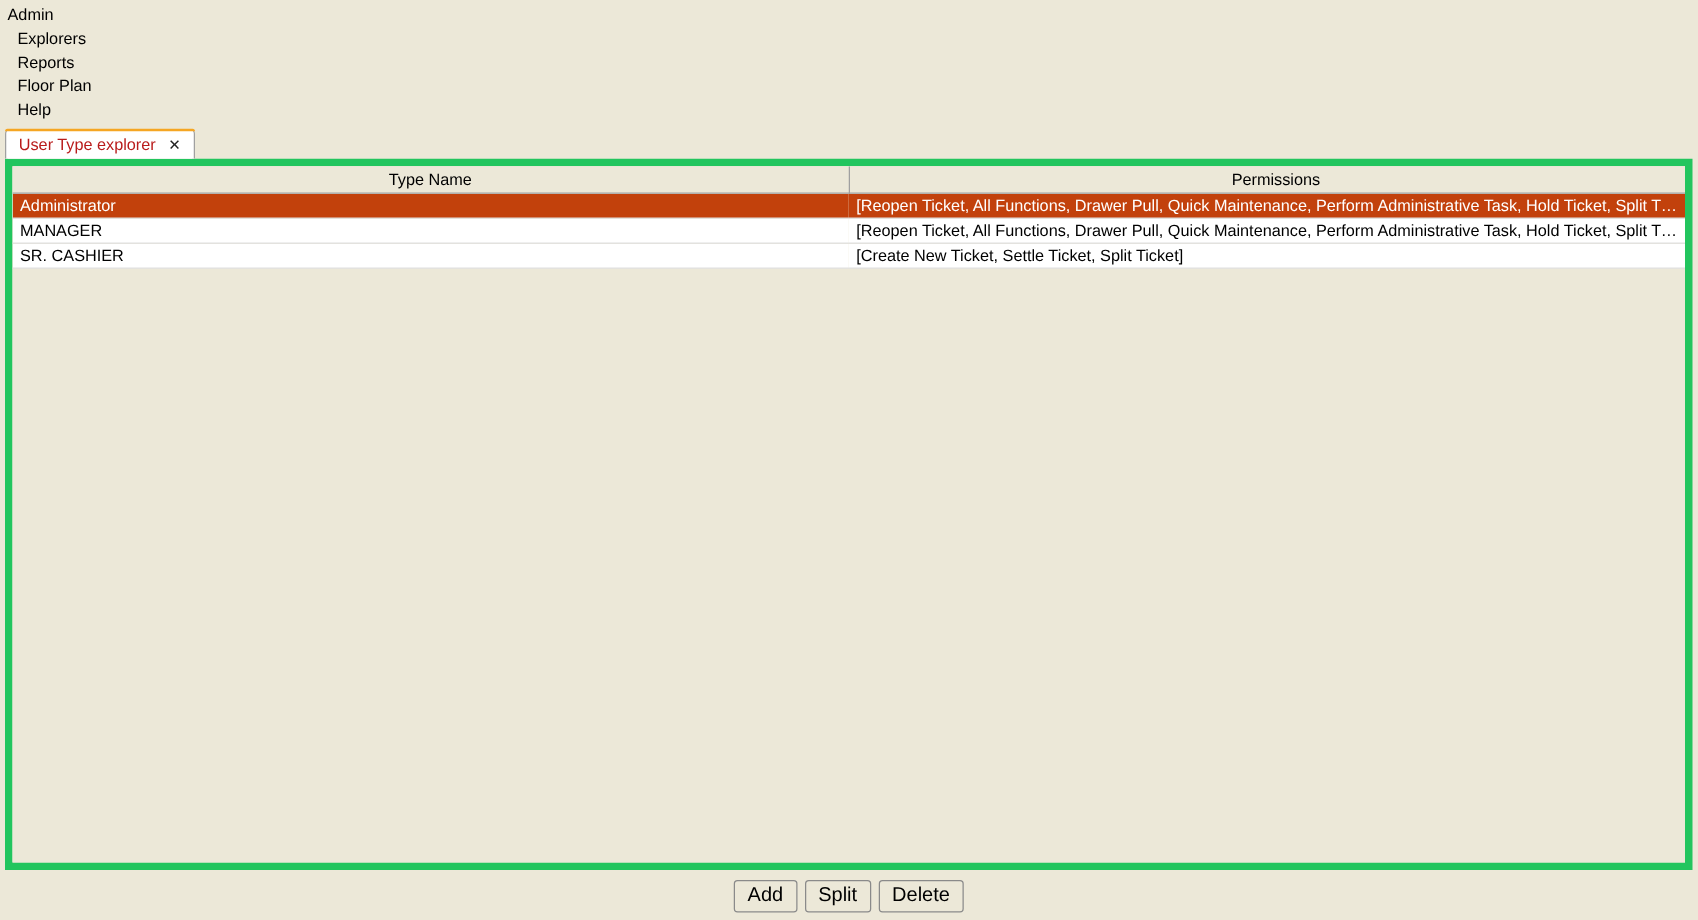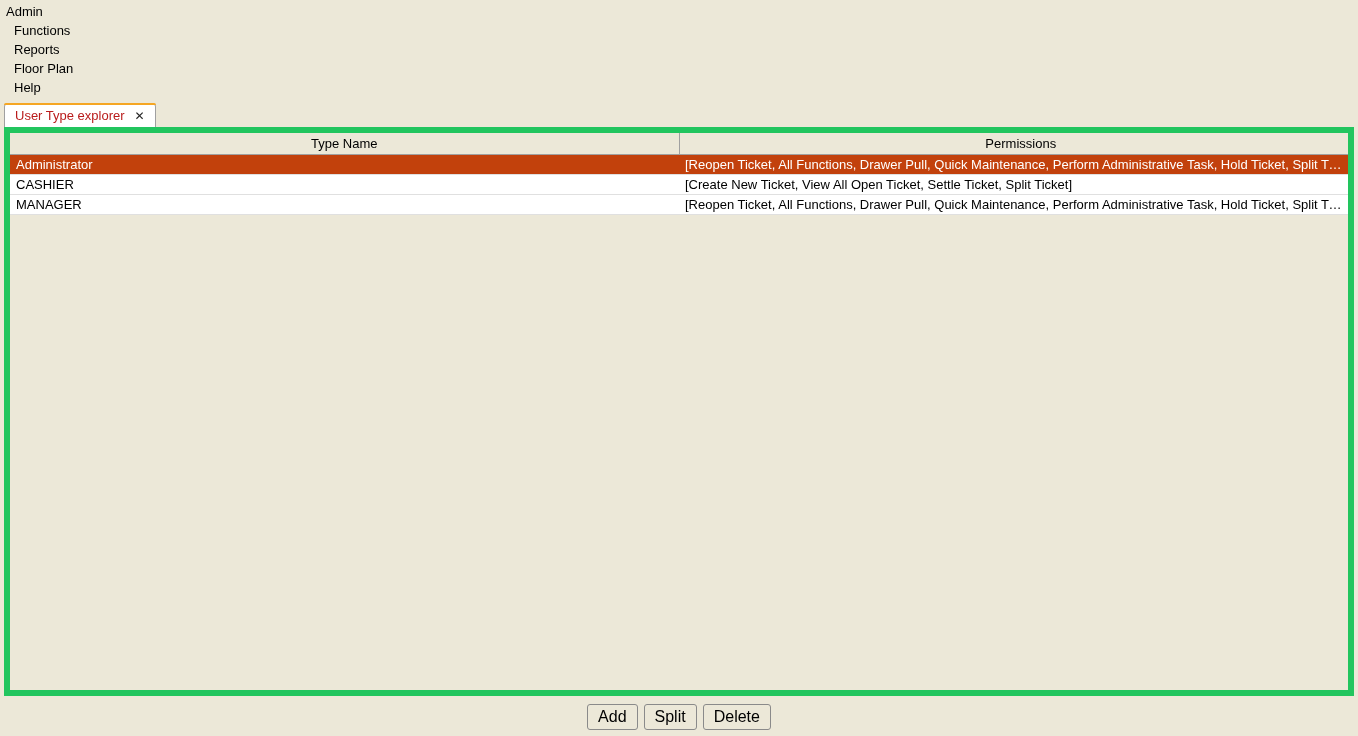--- a/index.html
+++ b/index.html
@@ -140,21 +140,21 @@
       font-size: 16px;
       color: #000;
       cursor: pointer;
     }
   </style>
 </head>
 <body>
 
 <div class="menubar">
   <div class="menubar-item">Admin</div>
-  <div class="menubar-item">Functions</div>
+  <div class="menubar-item">Explorers</div>
   <div class="menubar-item">Reports</div>
   <div class="menubar-item">Floor Plan</div>
   <div class="menubar-item">Help</div>
 </div>
 
 <div class="tabbar">
   <div class="tab">
     <div class="tab-accent"></div>
     <span class="tab-label">User Type explorer</span>
     <span class="tab-close">✕</span>
@@ -169,26 +169,26 @@
           <th class="col-name">Type Name</th>
           <th class="col-perm">Permissions</th>
         </tr>
       </thead>
       <tbody id="tbody">
       <tr class="selected">
             <td>Administrator</td>
             <td>[Reopen Ticket, All Functions, Drawer Pull, Quick Maintenance, Perform Administrative Task, Hold Ticket, Split Ticket, Authori...</td>
           </tr>
           <tr>
-            <td>CASHIER</td>
-            <td>[Create New Ticket, View All Open Ticket, Settle Ticket, Split Ticket]</td>
+            <td>MANAGER</td>
+            <td>[Reopen Ticket, All Functions, Drawer Pull, Quick Maintenance, Perform Administrative Task, Hold Ticket, Split Ticket, Authori...</td>
           </tr>
           <tr>
-            <td>MANAGER</td>
-            <td>[Reopen Ticket, All Functions, Drawer Pull, Quick Maintenance, Perform Administrative Task, Hold Ticket, Split Ticket, Authori...</td>
+            <td>SR. CASHIER</td>
+            <td>[Create New Ticket, Settle Ticket, Split Ticket]</td>
           </tr>
         </tbody>
     </table>
   </div>
 </div>
 
 <div class="button-bar">
   <button class="btn">Add</button>
   <button class="btn">Split</button>
   <button class="btn">Delete</button>

